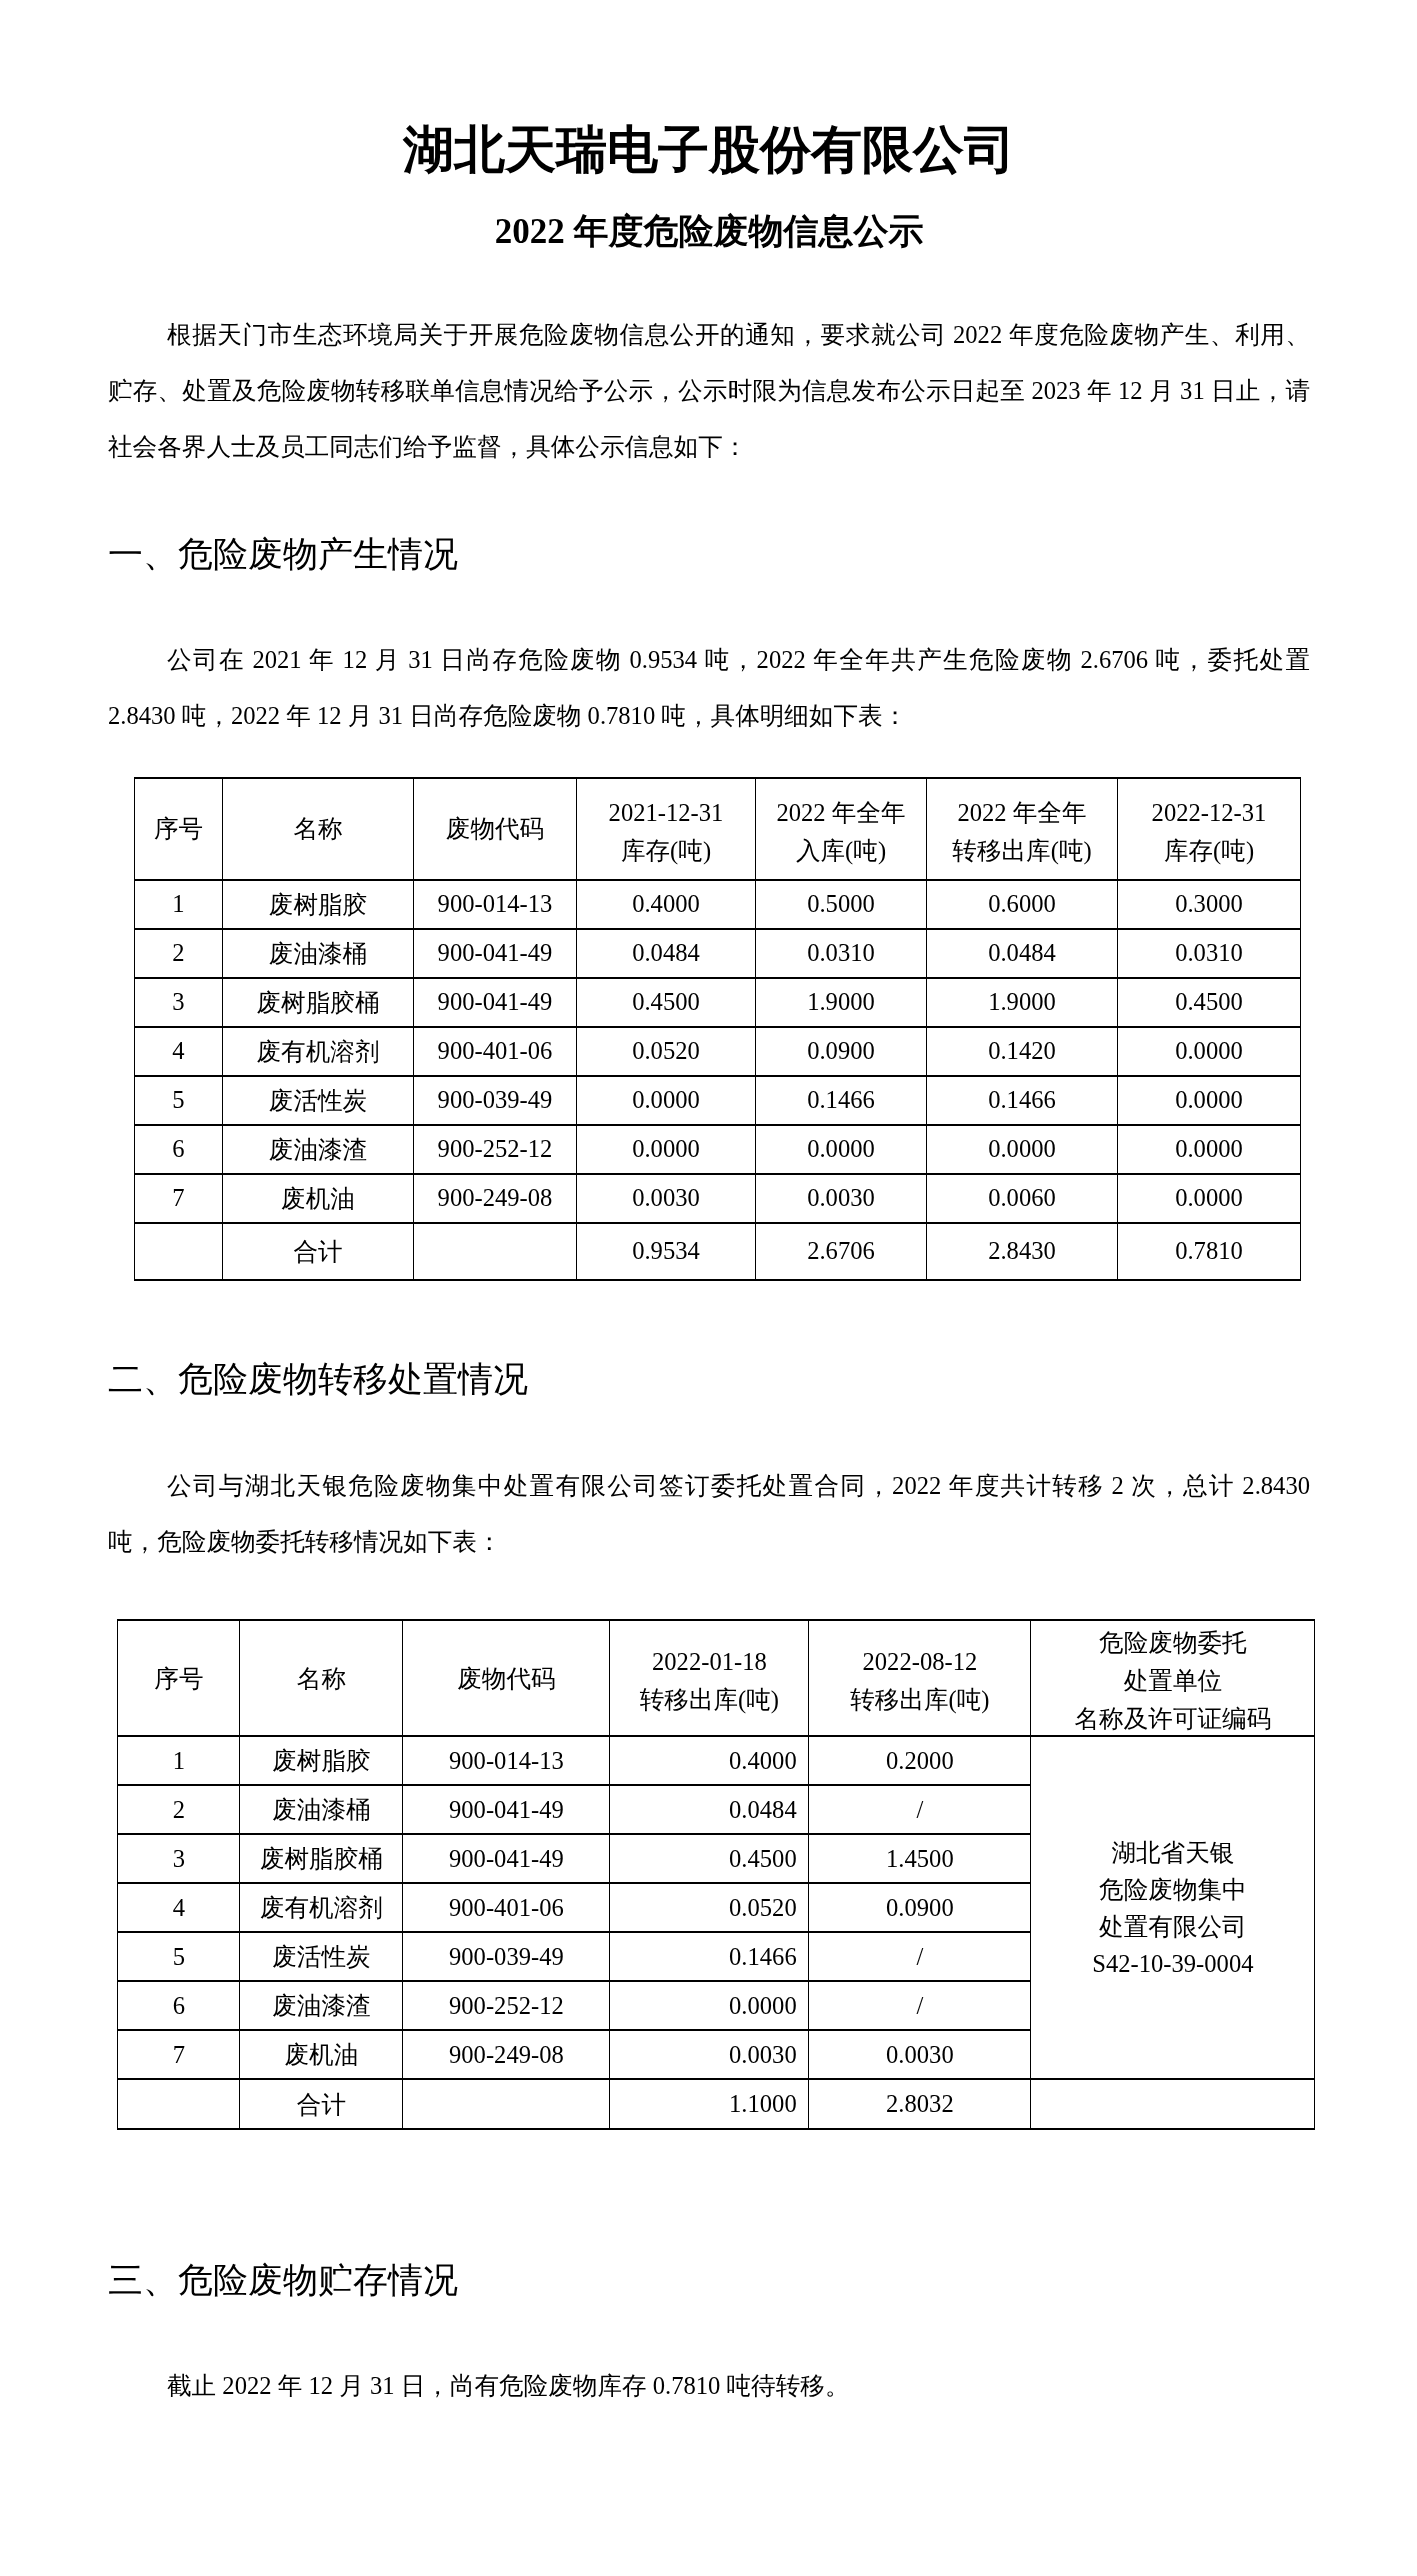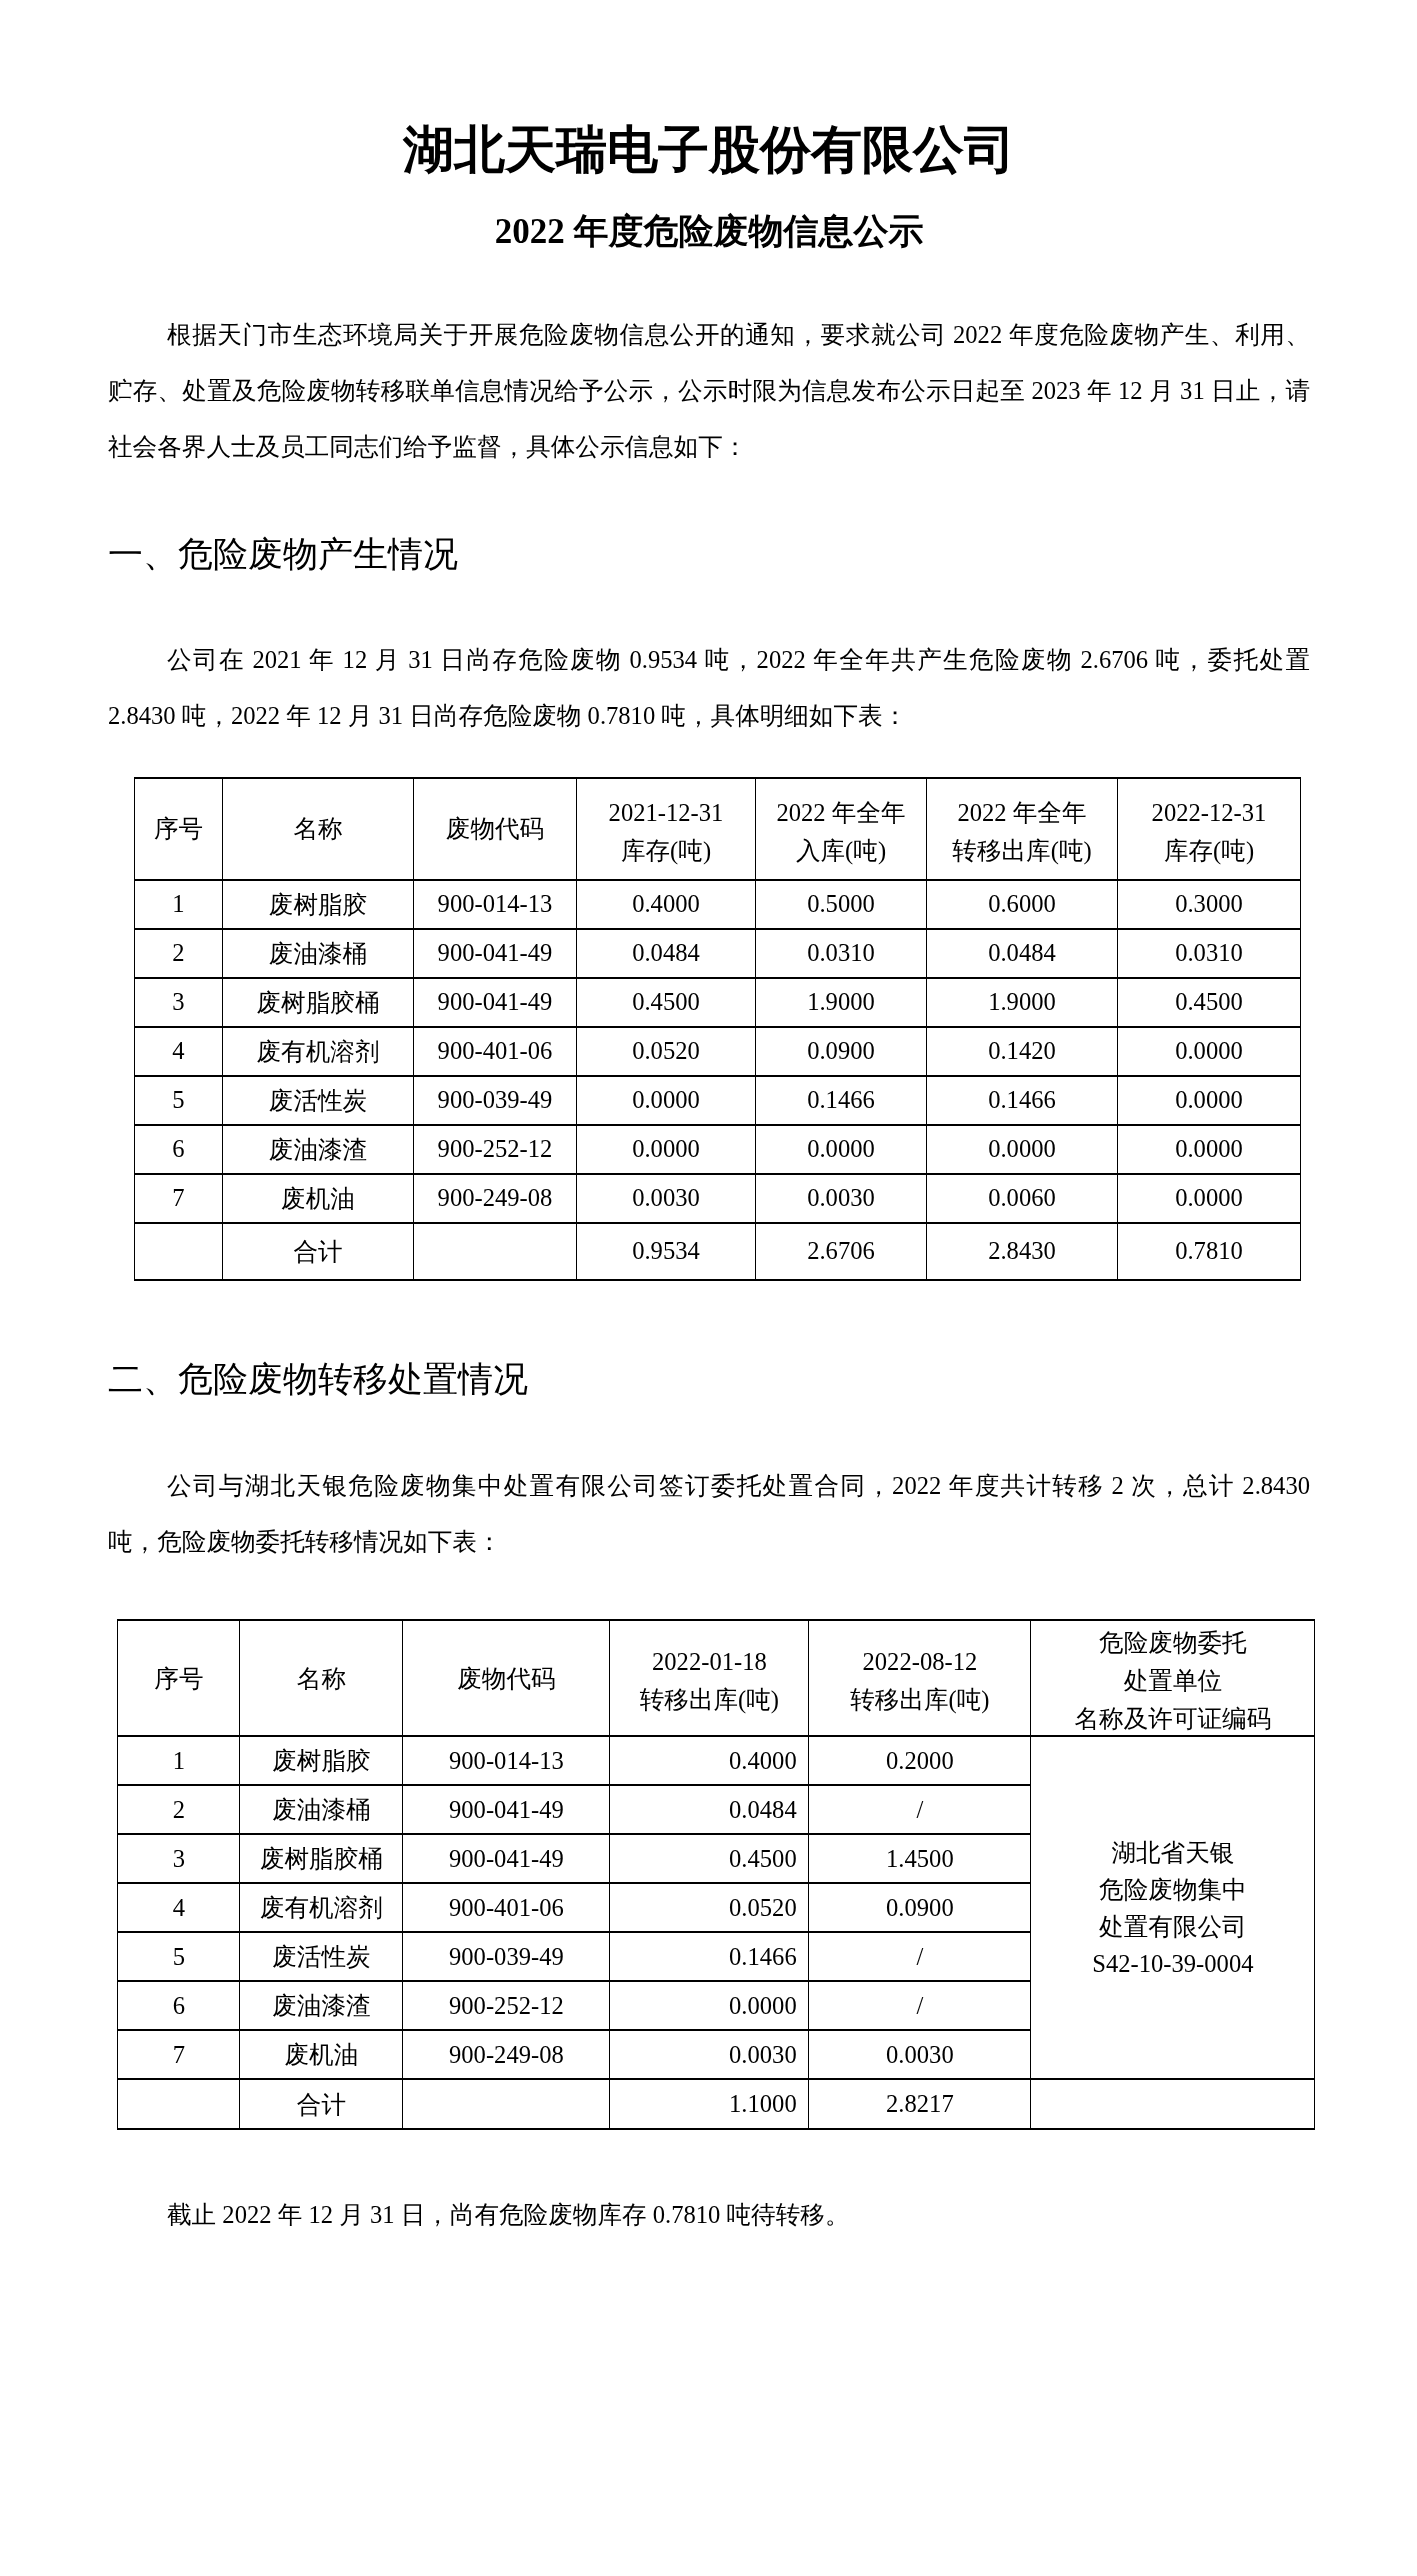--- a/index.html
+++ b/index.html
@@ -281,22 +281,23 @@
         <td>废机油</td>
         <td>900-249-08</td>
         <td class="num-right">0.0030</td>
         <td>0.0030</td>
       </tr>
       <tr class="total-row">
         <td></td>
         <td>合计</td>
         <td></td>
         <td class="num-right">1.1000</td>
-        <td>2.8217</td>
+        <td>2.8032</td>
         <td></td>
       </tr>
     </tbody>
   </table>
 
+  <h3 class="sec-heading h-3">三、危险废物贮存情况</h3>
   <p class="para body-3">截止 2022 年 12 月 31 日，尚有危险废物库存 0.7810 吨待转移。</p>
 
 </div>
 
 
 </body></html>

